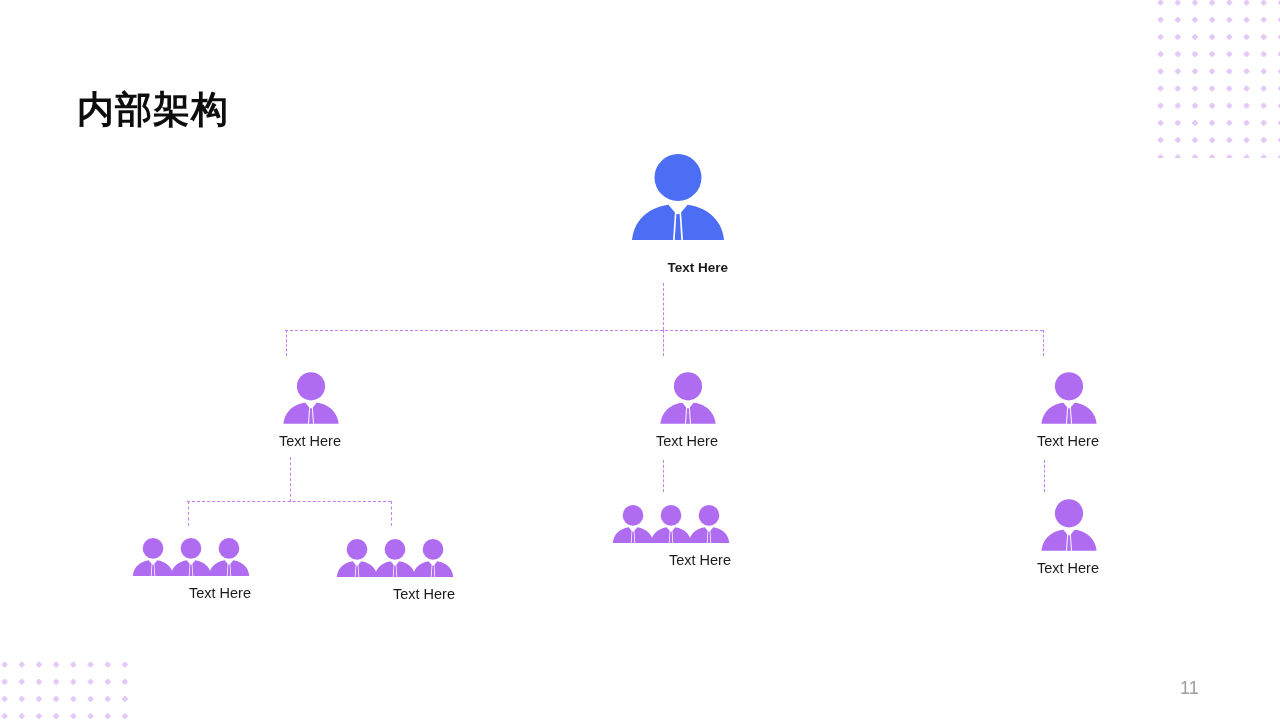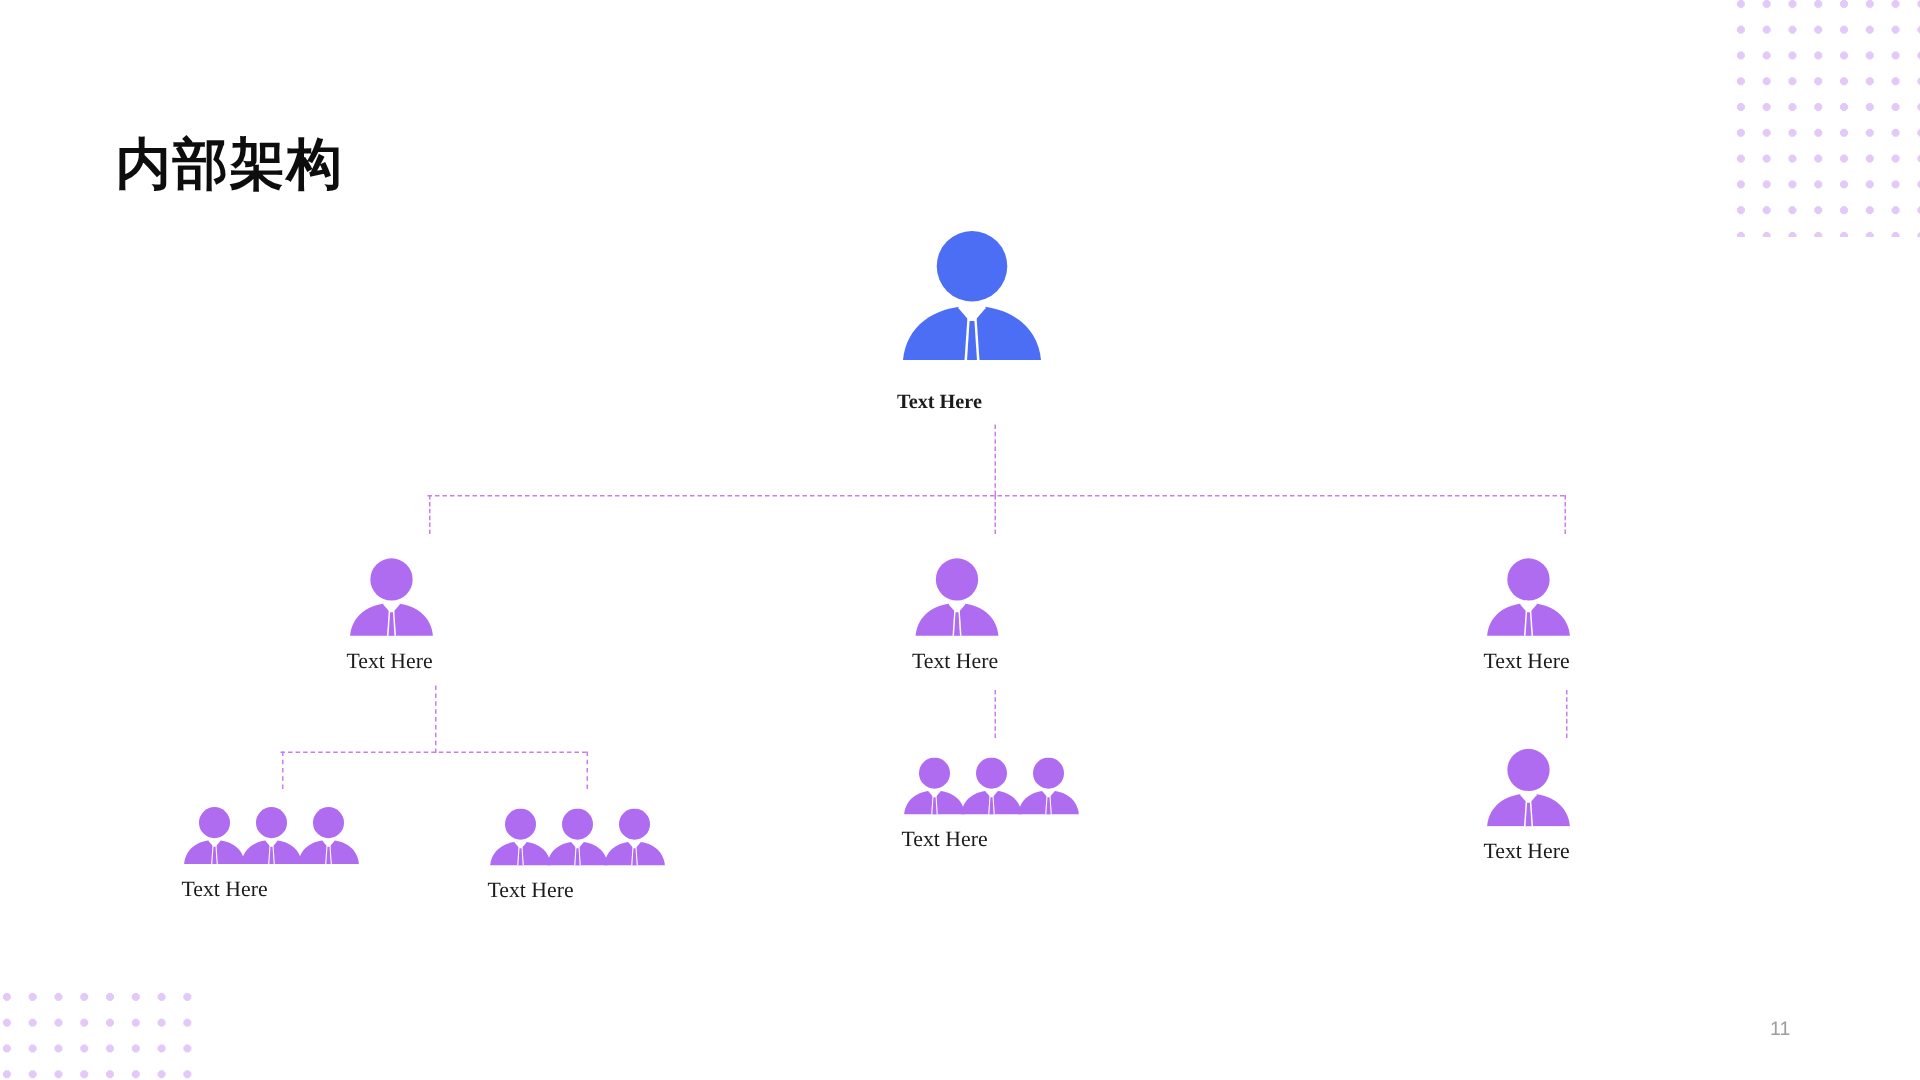--- a/index.html
+++ b/index.html
@@ -51,43 +51,42 @@
     line-height: 1.1;
     white-space: nowrap;
     margin-top: 34px;
   }
 
   
   #page-number {
     position: absolute;
     left: 1180px;
     top: 678px;
-    font-size: 13px;
+    font-size: 18px;
     color: #9d9d9d;
   }
 
   
   .conn-h {
     position: absolute;
     height: 0;
     border-top: 1.6px dashed #c77ef0;
   }
   .conn-v {
     position: absolute;
     width: 0;
     border-left: 1.6px dashed #c77ef0;
   }
 
   
   .node {
     position: absolute;
     display: flex;
     flex-direction: column;
-    align-items: flex-start;
-    font-family: Liberation Serif, serif;
+    align-items: flex-end;
   }
   .node-label {
     font-size: 14.5px;
     color: #1b1b1b;
     white-space: nowrap;
   }
   .node-label.bold {
     font-weight: bold;
     font-size: 13.5px;
   }

